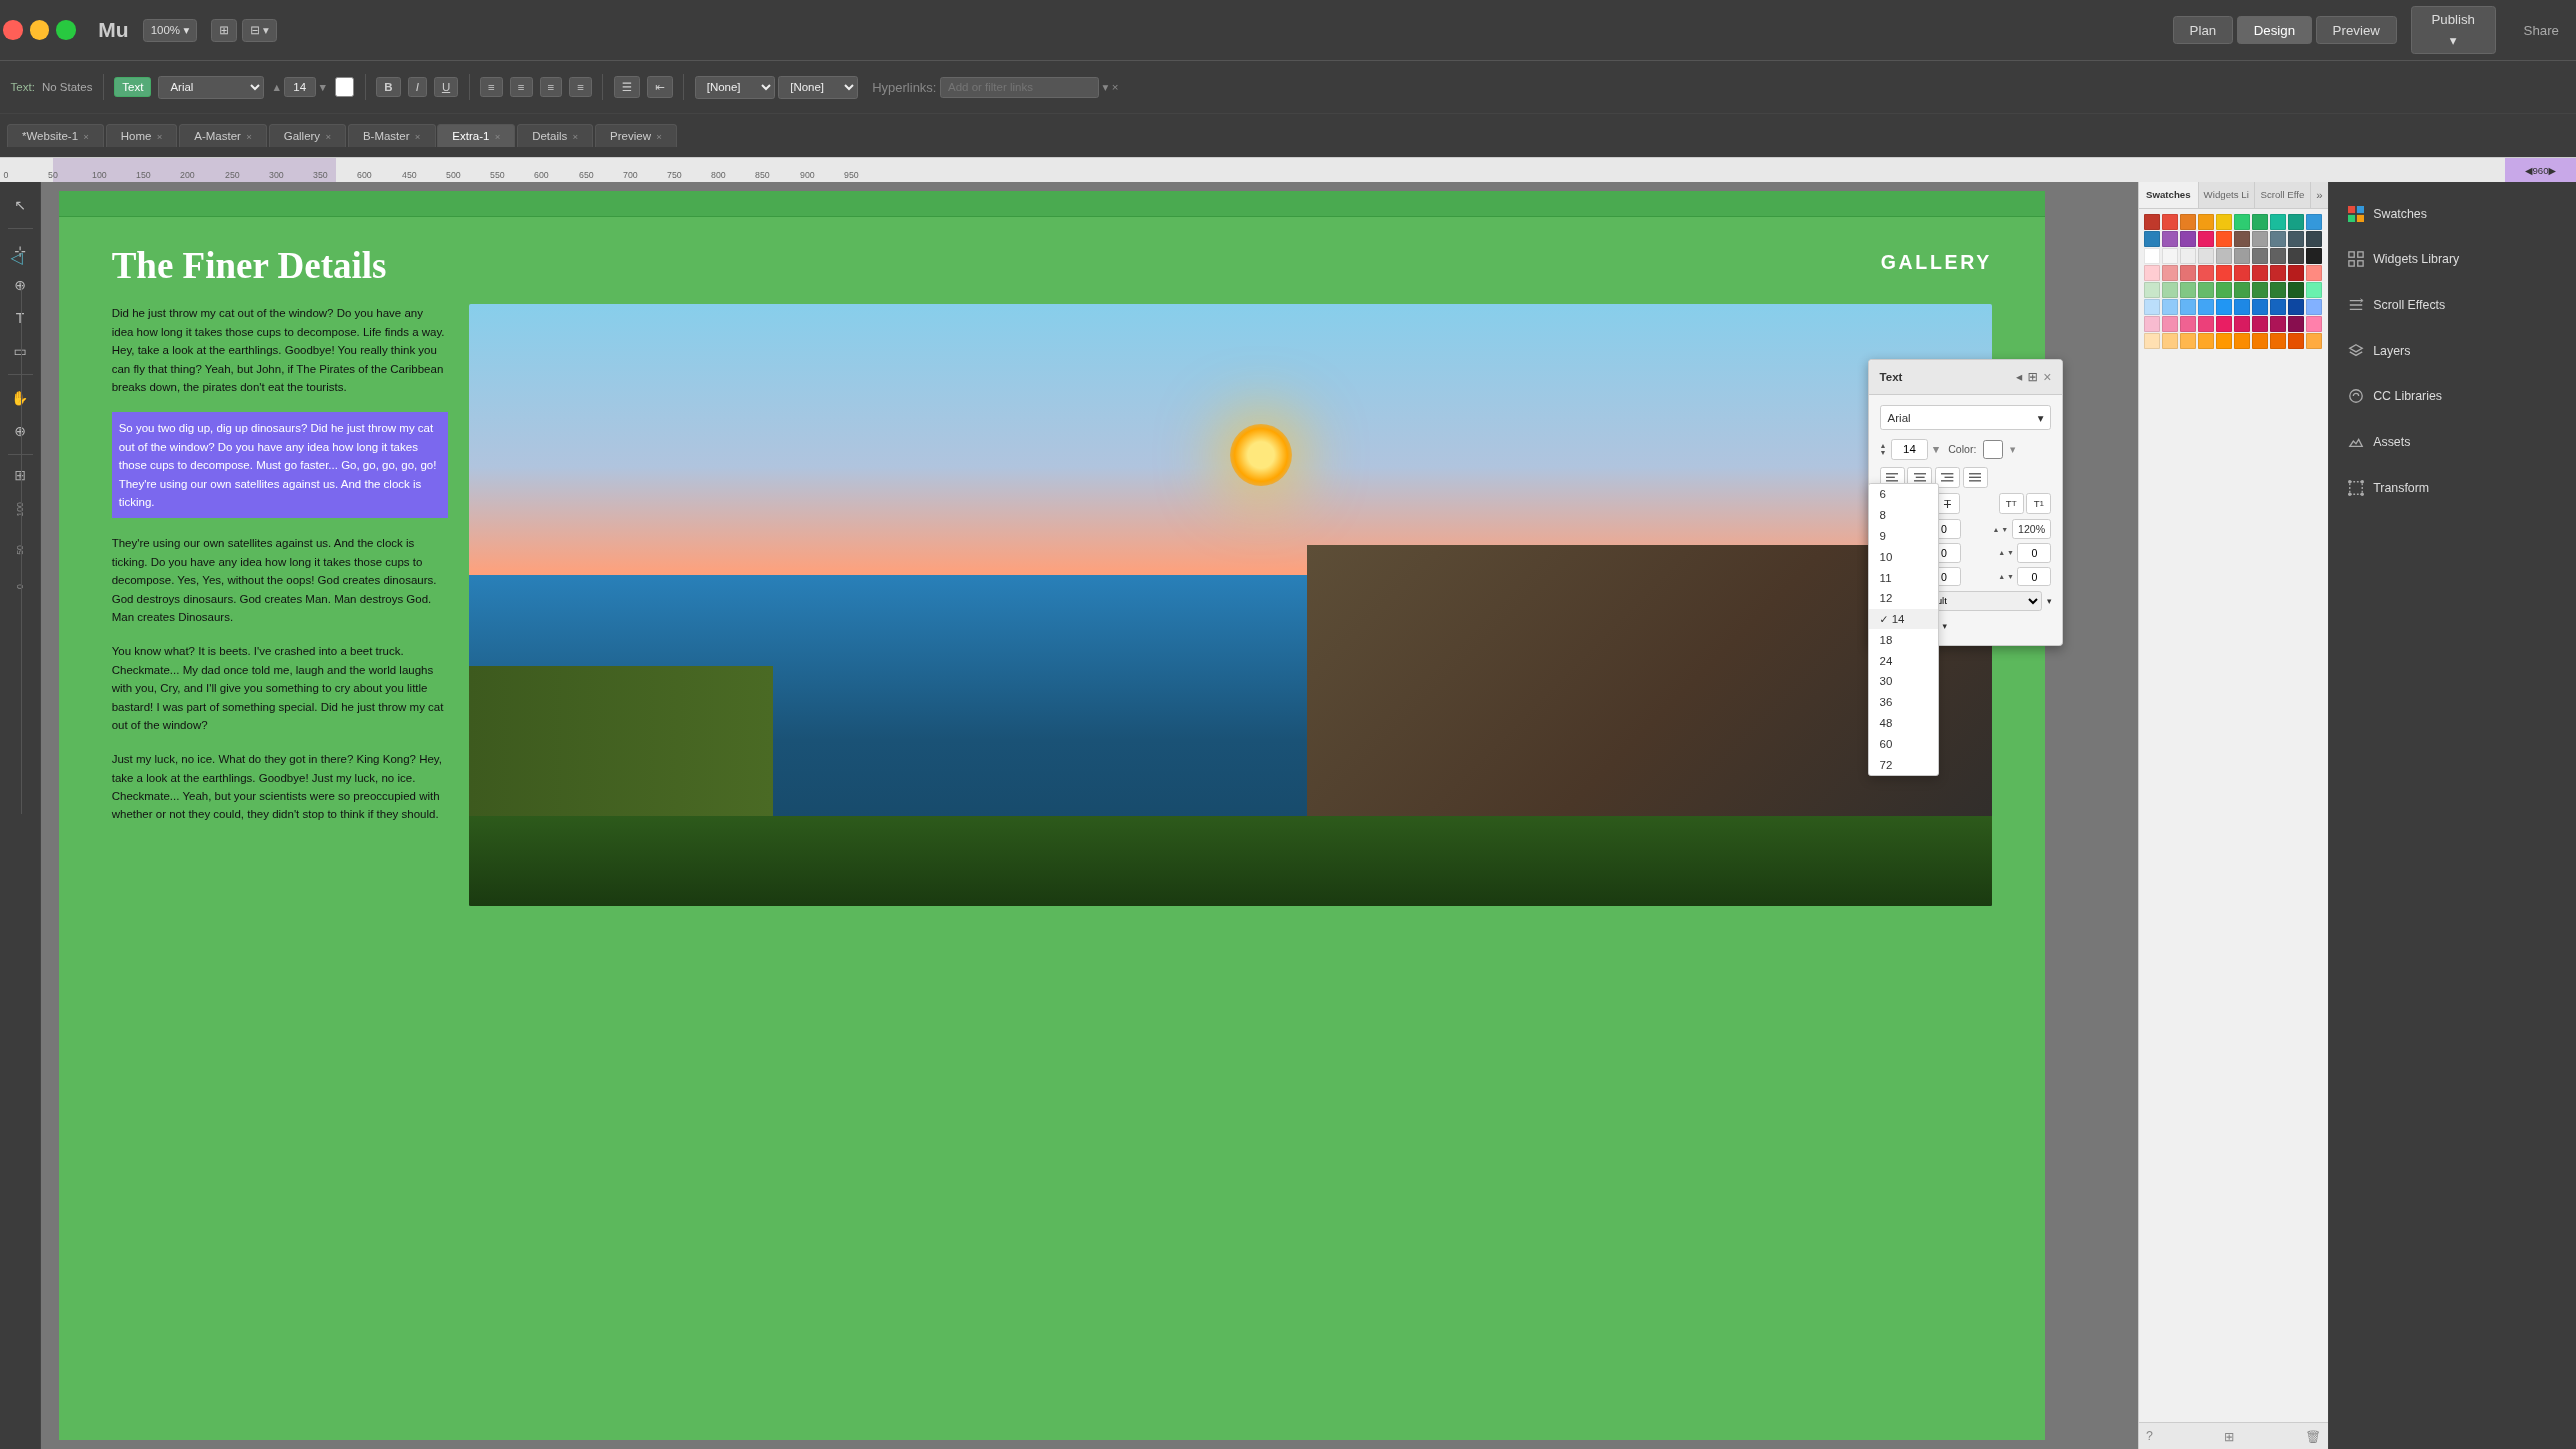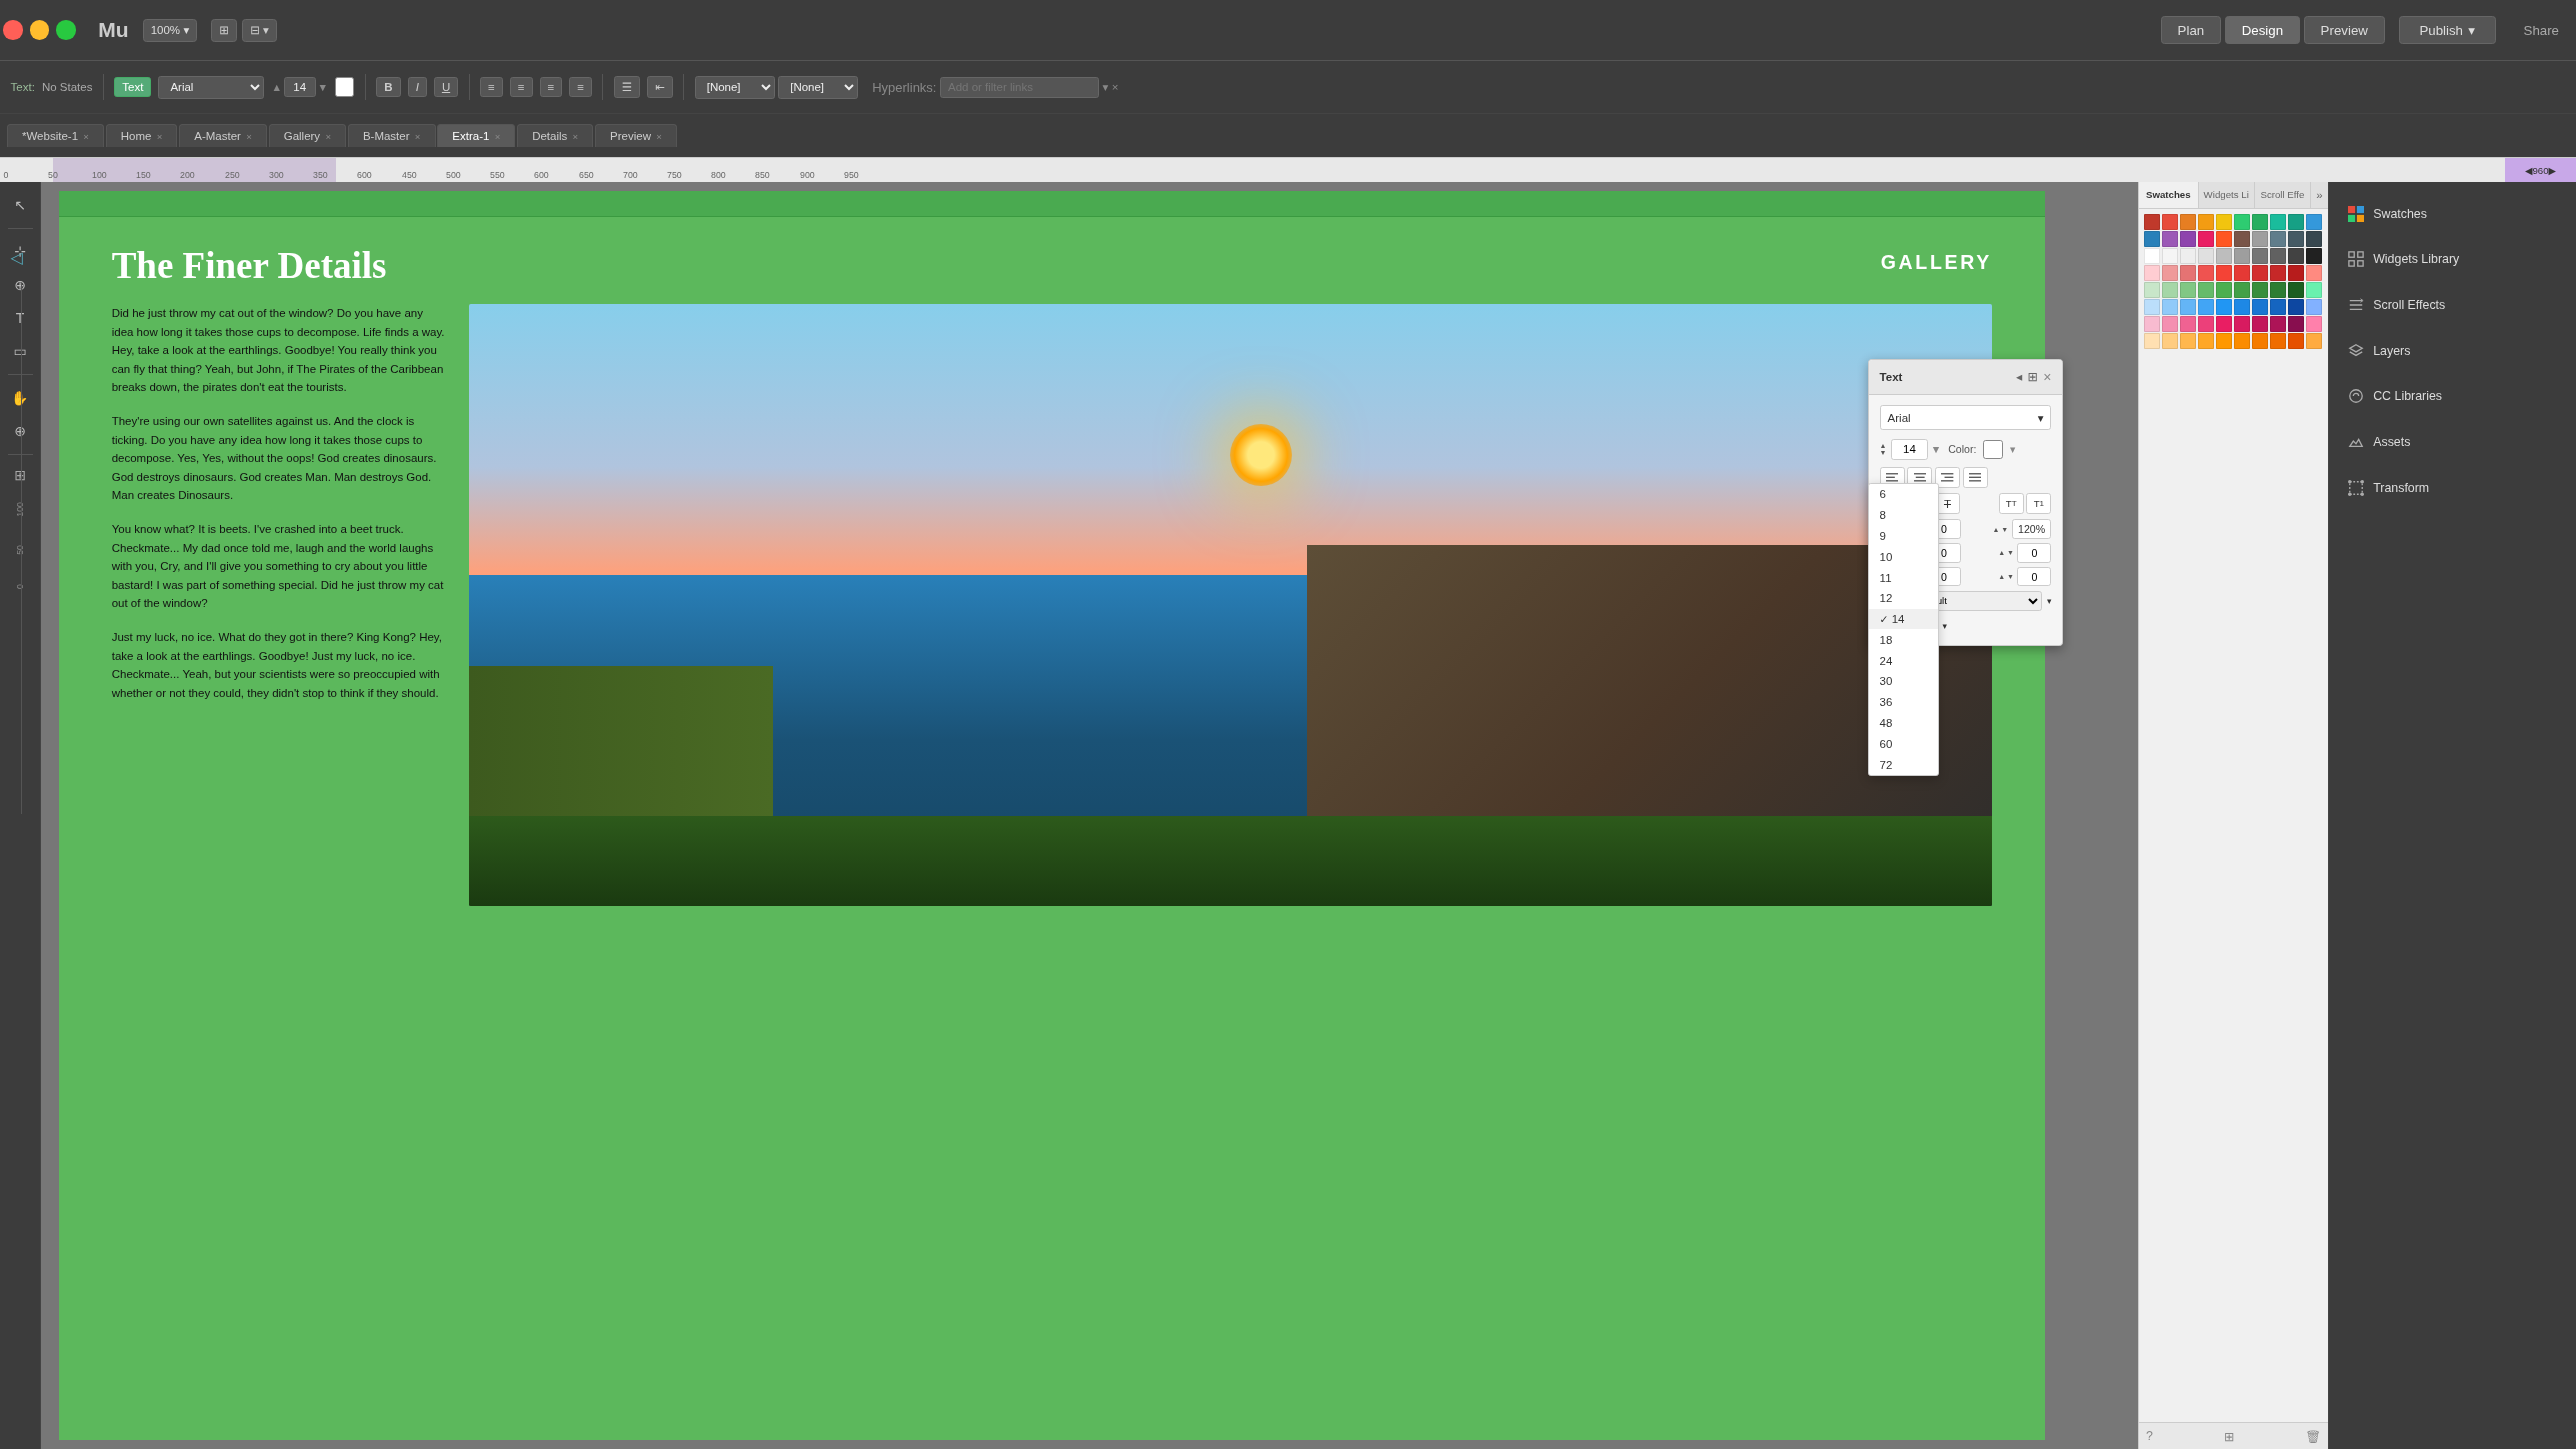--- a/index.html
+++ b/index.html
@@ -10,21 +10,21 @@
     .traffic-lights { display: flex; gap: 7px; align-items: center; }
     .tl { width: 19.5px; height: 19.5px; border-radius: 50%; }
     .tl-red { background: #ff5f57; }
     .tl-yellow { background: #ffbd2e; }
     .tl-green { background: #28c940; }
     .app-icon { color: #ccc; font-size: 21px; margin-left: 8.8px; font-weight: bold; }
     .zoom-control { background: #555; border: 0.9px solid #666; border-radius: 3.5px; padding: 3.5px 7px; color: #ddd; font-size: 11.5px; display: flex; align-items: center; gap: 3.5px; }
     .titlebar-spacer { flex: 1; }
     .nav-btn { background: #555; border: 0.9px solid #666; border-radius: 3.5px; padding: 5.3px 16px; color: #ddd; font-size: 13.3px; cursor: pointer; }
     .nav-btn.active { color: #fff; background: #666; }
-    .publish-btn { background: #555; border: 0.9px solid #666; border-radius: 3.5px; padding: 5.3px 19.5px; color: #ddd; font-size: 13.3px; cursor: pointer; display: flex; align-items: center; gap: 5.3px; }
+    .publish-btn { background: #555; border: 0.9px solid #666; border-radius: 3.5px; padding: 5.3px 19.5px; color: #ddd; font-size: 13.3px; cursor: pointer; display: flex; align-items: center; gap: 5.3px; flex-direction: column; }
     .share-btn { background: transparent; border: none; color: #aaa; font-size: 13.3px; padding: 5.3px 14px; cursor: pointer; }
 
     
     #toolbar { display: flex; align-items: center; height: 53px; background: #3c3c3c; border-top: 0.9px solid #555; padding: 0 10.6px; gap: 7px; }
     .toolbar-sep { width: 0.9px; height: 26.5px; background: #555; margin: 0 3.5px; }
     .toolbar-btn { background: #555; border: 0.9px solid #666; border-radius: 2.7px; padding: 2.7px 7px; color: #ccc; font-size: 11.5px; cursor: pointer; }
     .color-swatch-sm { width: 19.5px; height: 19.5px; background: white; border: 0.9px solid #888; border-radius: 2.7px; }
 
     
     #tabs { display: flex; align-items: center; height: 44px; background: #3c3c3c; border-top: 0.9px solid #444; padding: 0 7px; gap: 1.8px; }
@@ -240,20 +240,21 @@
 
       <div style="display:flex;justify-content:space-between;align-items:flex-start;padding:26.5px 53px 17.7px;">
         <h1 style="color:#fff;font-size:37px;font-weight:bold;font-family:Georgia,serif;">The Finer Details</h1>
         <span style="color:#fff;font-size:19.5px;font-weight:bold;letter-spacing:2.7px;margin-top:7px;">GALLERY</span>
       </div>
 
       <div style="display:flex;padding:0 53px;gap:21px;">
 
         <div style="width:336px;flex-shrink:0;">
           <p style="font-size:11.5px;line-height:1.6;color:#111;margin-bottom:16px;">Did he just throw my cat out of the window? Do you have any idea how long it takes those cups to decompose. Life finds a way. Hey, take a look at the earthlings. Goodbye! You really think you can fly that thing? Yeah, but John, if The Pirates of the Caribbean breaks down, the pirates don't eat the tourists.</p>
+          <p style="font-size:11.5px;line-height:1.6;color:#fff;margin-bottom:16px;background:#7b68ee;padding:7px;">So you two dig up, dig up dinosaurs? Did he just throw my cat out of the window? Do you have any idea how long it takes those cups to decompose. Must go faster... Go, go, go, go, go! They're using our own satellites against us. And the clock is ticking.</p>
           <p style="font-size:11.5px;line-height:1.6;color:#111;margin-bottom:16px;">They're using our own satellites against us. And the clock is ticking. Do you have any idea how long it takes those cups to decompose. Yes, Yes, without the oops! God creates dinosaurs. God destroys dinosaurs. God creates Man. Man destroys God. Man creates Dinosaurs.</p>
           <p style="font-size:11.5px;line-height:1.6;color:#111;margin-bottom:16px;">You know what? It is beets. I've crashed into a beet truck. Checkmate... My dad once told me, laugh and the world laughs with you, Cry, and I'll give you something to cry about you little bastard! I was part of something special. Did he just throw my cat out of the window?</p>
           <p style="font-size:11.5px;line-height:1.6;color:#111;margin-bottom:16px;">Just my luck, no ice. What do they got in there? King Kong? Hey, take a look at the earthlings. Goodbye! Just my luck, no ice. Checkmate... Yeah, but your scientists were so preoccupied with whether or not they could, they didn't stop to think if they should.</p>
         </div>
 
         <div style="flex:1;">
           <div style="width:100%;height:602px;position:relative;overflow:hidden;border-radius:1.8px;">
 
             <div style="position:absolute;top:0;left:0;right:0;height:45%;background:linear-gradient(180deg,#87CEEB 0%,#B0C4DE 60%,#FFA07A 100%);"></div>
 

